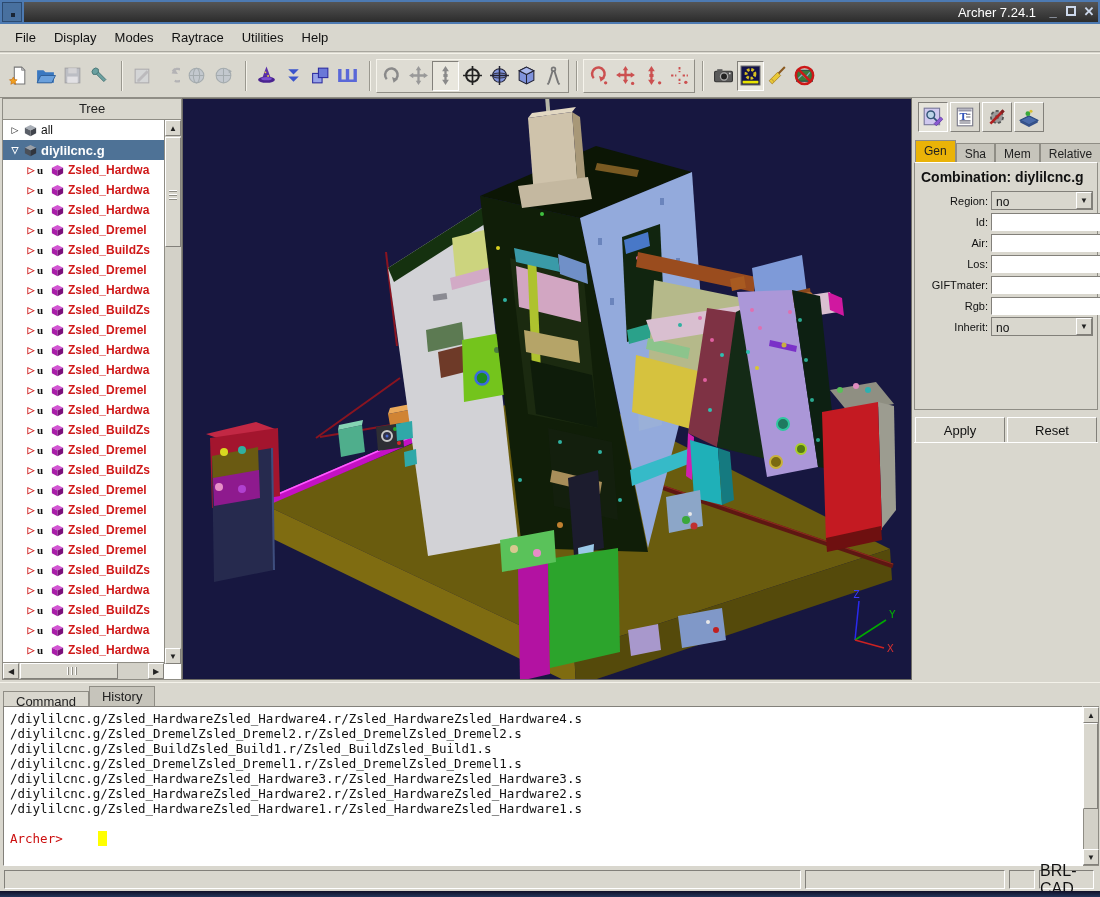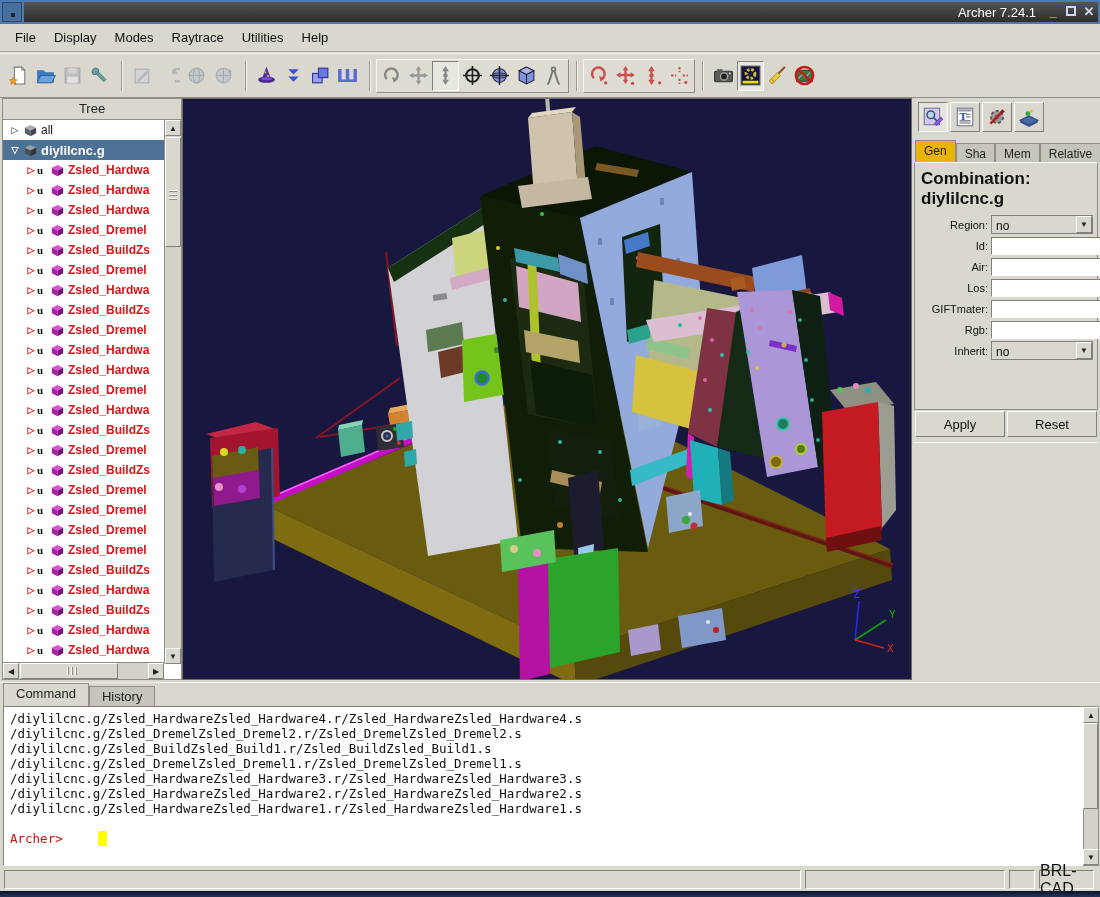--- a/index.html
+++ b/index.html
@@ -64,36 +64,36 @@
   #right-panel { left:912px; top:0; width:188px; height:582px; background:#d9d7ce; padding-top:4px; }
   #rp-modebar { display:flex; gap:2px; padding-left:6px; }
   .rp-btn { width:30px; height:30px; display:flex; align-items:center; justify-content:center; background:#d9d7ce; border:1px solid transparent; }
   .rp-btn.raised { border-top:1px solid #fff; border-left:1px solid #fff; border-right:1px solid #82807a; border-bottom:1px solid #82807a; }
   .rp-btn.pressed { border-top:1px solid #82807a; border-left:1px solid #82807a; border-right:1px solid #fff; border-bottom:1px solid #fff; background:#e6e4db; }
   .rp-btn svg { width:22px; height:22px; }
   #rp-tabs { display:flex; align-items:flex-end; margin:8px 0 0 3px; height:22px; }
   .rp-tab { font-size:12px; padding:3px 8px 2px 8px; background:#c6c4bb; border:1px solid #8f8d85; border-bottom:none; color:#222; height:19px; }
   .rp-tab.active { background:#eab308; height:22px; font-weight:normal; position:relative; z-index:2; }
   #rp-form { position:absolute; left:2px; top:64px; width:184px; height:248px; border:1px solid #8f8d85; border-top:1px solid #fff; background:#d9d7ce; padding:4px 4px 0 4px; }
-  #combination-line { font-size:17px; font-weight:bold; color:#111; margin:2px 0 6px 2px; }
+  #combination-line { font-size:14px; font-weight:bold; color:#111; margin:2px 0 6px 2px; }
   .form-row { display:flex; align-items:center; margin-bottom:2px; height:19px; }
   .form-label { width:72px; text-align:right; font-size:11px; color:#111; padding-right:3px; flex:0 0 auto; }
   .form-input { flex:1; height:18px; background:#ffffff; border:1px solid #82807a; border-right-color:#fff; border-bottom-color:#fff; font-size:12px; padding:0 3px; font-family:"Liberation Sans",sans-serif; }
   .form-dropdown { flex:1; height:19px; background:#d9d7ce; border:1px solid #82807a; display:flex; align-items:flex-end; position:relative; }
   .form-dropdown .dd-value { font-size:12px; padding-left:4px; color:#111; flex:1; }
   .dd-arrow { width:16px; height:17px; background:#d9d7ce; border-left:1px solid #fff; font-size:8px; text-align:center; line-height:16px; color:#222; border-top:1px solid #fff; border-right:1px solid #82807a; border-bottom:1px solid #82807a; }
   #rp-buttons { position:absolute; left:2px; top:313px; width:184px; display:flex; }
-  .rp-action { flex:1; height:26px; background:#d9d7ce; font-size:13px; color:#111; border-top:1px solid #fff; border-left:1px solid #fff; border-right:1px solid #82807a; border-bottom:1px solid #82807a; display:flex; align-items:center; justify-content:center; margin:0 1px; }
+  .rp-action { flex:1; height:26px; background:#d9d7ce; font-size:13px; color:#111; border-top:1px solid #fff; border-left:1px solid #fff; border-right:1px solid #82807a; border-bottom:1px solid #82807a; display:flex; align-items:center; justify-content:center; margin:6px 1px; }
   #rp-lower { position:absolute; left:2px; top:344px; width:184px; height:236px; border-top:1px solid #fff; background:#d9d7ce; }
 
   
   #console { left:0; top:682px; width:1100px; height:186px; background:#d9d7ce; border-top:1px solid #f4f2ea; }
   #console-tabs { display:flex; align-items:flex-end; height:23px; padding-left:3px; }
   .console-tab { font-size:13px; padding:2px 12px; border:1px solid #8f8d85; border-bottom:none; background:#c6c4bb; color:#222; height:20px; }
-  .console-tab.active { background:#d9d7ce; height:23px; position:relative; z-index:2; }
+  .console-tab.active { background:#d9d7ce; height:15px; position:relative; z-index:2; }
   #console-box { position:absolute; left:3px; top:23px; width:1080px; height:160px; background:#ffffff; border:1px solid #82807a; border-right-color:#fff; border-bottom-color:#fff; overflow:hidden; padding:4px 0 0 6px; }
   .console-line { font-family:"DejaVu Sans Mono", monospace; font-size:12.5px; line-height:15px; color:#111; white-space:pre; }
   #prompt-row { margin-top:15px; display:flex; align-items:center;gap:29px; }
   #prompt-text { font-family:"DejaVu Sans Mono", monospace; font-size:12.5px; color:#cc1010; }
   #cursor { width:9px; height:15px; background:#ffff00; margin-left:6px; }
   #console-vscroll { position:absolute; right:1px; top:23px; width:16px; height:160px; background:#d3d1c8; border:1px solid #8f8d85; }
 
   
   #statusbar { left:0; top:868px; width:1100px; height:23px; background:#d9d7ce; display:flex; align-items:center; }
   .status-cell { height:19px; background:#d9d7ce; border-top:1px solid #82807a; border-left:1px solid #82807a; border-right:1px solid #fff; border-bottom:1px solid #fff; margin-left:4px; }

